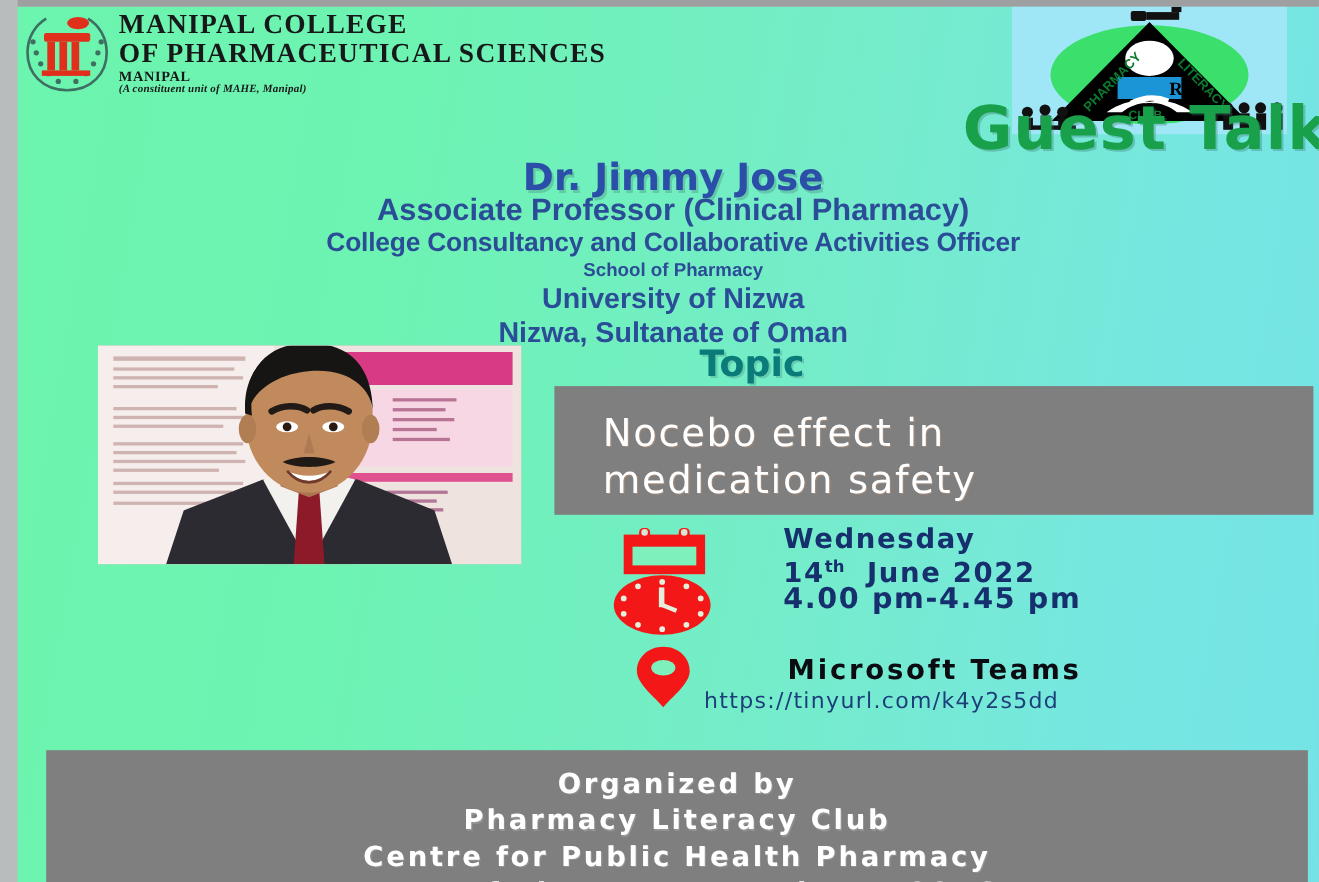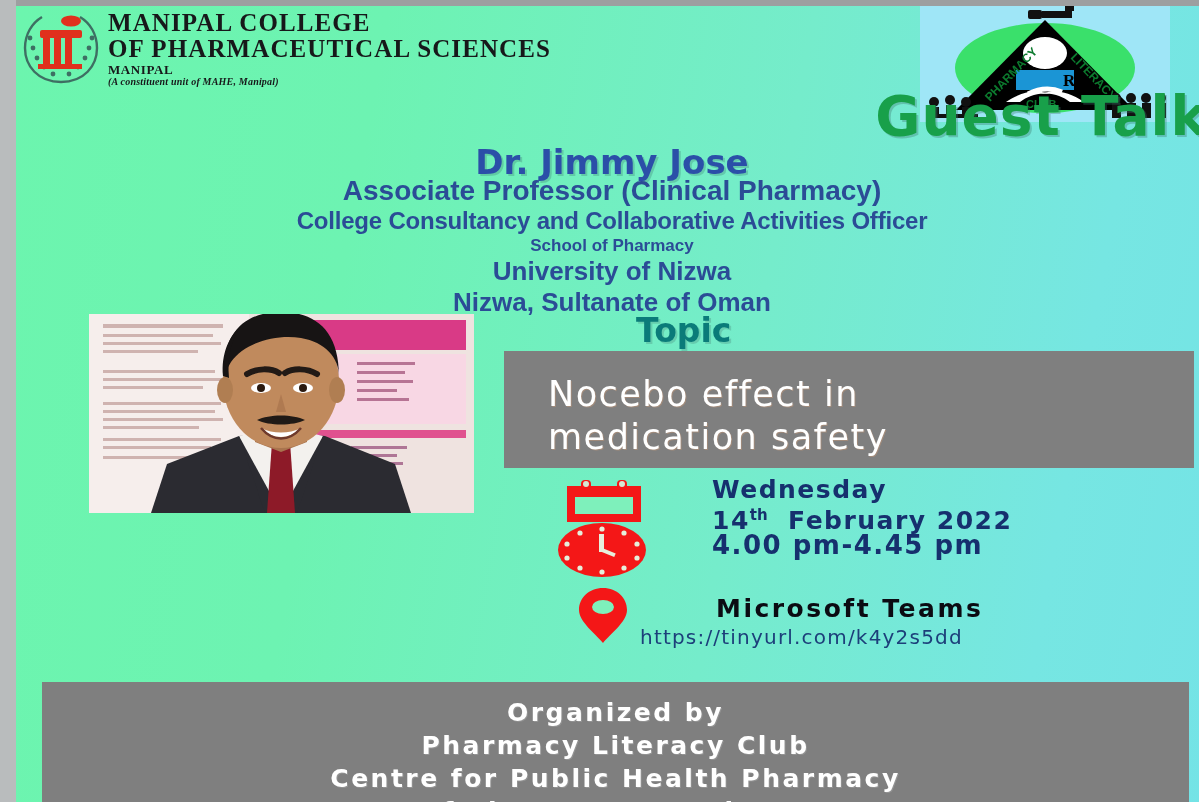--- a/index.html
+++ b/index.html
@@ -454,21 +454,21 @@
 
   <div class="pin-icon">
     <svg viewBox="0 0 62 62" width="62" height="62">
       <path d="M31 4 C17 4 7 14 7 26 C7 38 24 50 31 59 C38 50 55 38 55 26 C55 14 45 4 31 4 Z" fill="#f41717"></path>
       <ellipse cx="31" cy="23" rx="11" ry="7" fill="#7ef0bb"></ellipse>
     </svg>
   </div>
 
   <div class="date-line">
     <div>Wednesday</div>
-    <div><span>14</span><sup>th</sup>&nbsp; <span>February 2022</span></div>
+    <div><span>14</span><sup>th</sup>&nbsp; <span>June 2022</span></div>
   </div>
 
   <div class="time-line">4.00 pm-4.45 pm</div>
   <div class="venue-line">Microsoft Teams</div>
   <div class="url-line">https://tinyurl.com/k4y2s5dd</div>
 
   <div class="footer-box">
     <div class="footer-text">
       <div>Organized by</div>
       <div>Pharmacy Literacy Club</div>

